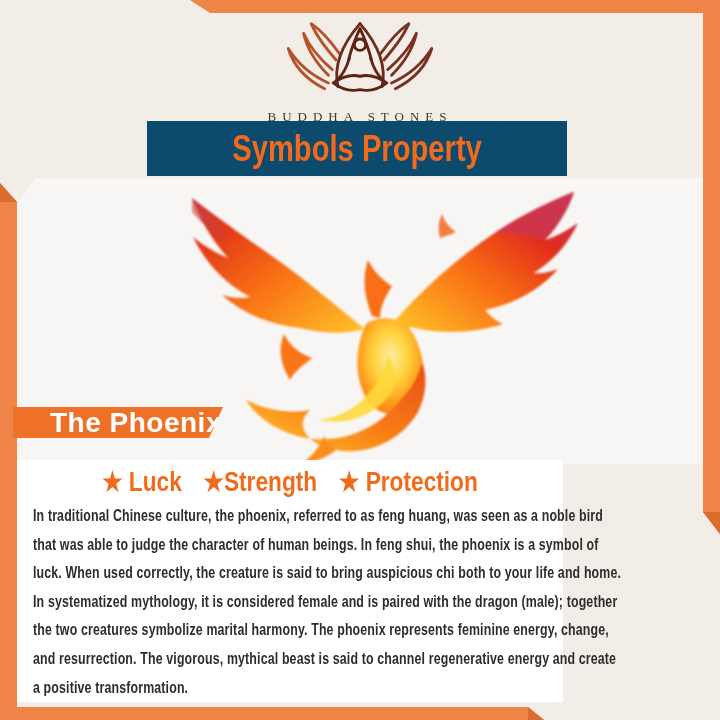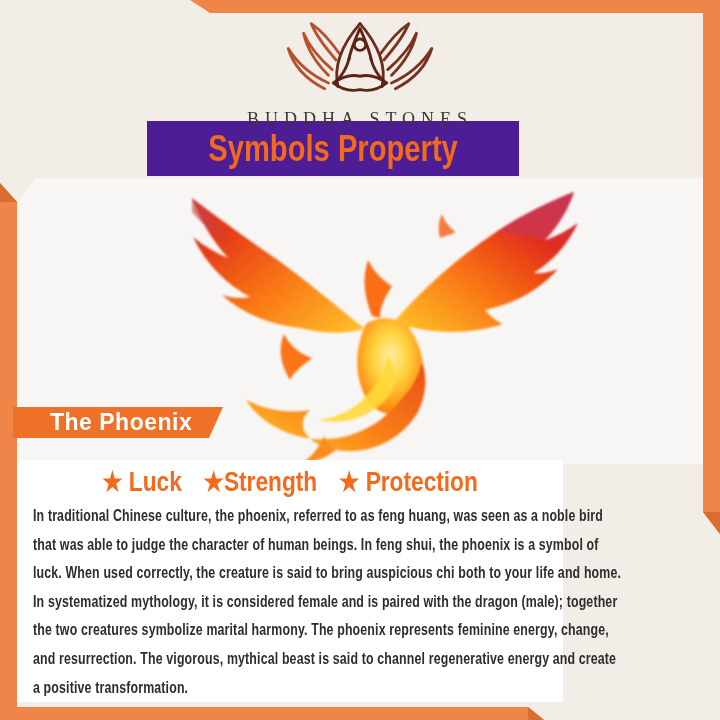--- a/index.html
+++ b/index.html
@@ -11,37 +11,37 @@
   
   .band{position:absolute;inset:0;background:#F0854A;}
   .band-topright{clip-path:polygon(190px 0,720px 0,720px 534px,703px 512px,703px 13px,210px 13px);}
   .band-bottomleft{clip-path:polygon(0 183px,17px 202px,17px 707px,528px 707px,544px 720px,0 720px);}
   .tip{position:absolute;inset:0;background:#DB6C2F;}
   .tip-left{clip-path:polygon(0 183px,17px 202px,0 202px);}
   .tip-right{clip-path:polygon(703px 512px,720px 512px,720px 534px);}
   .tip-bottom{clip-path:polygon(528px 707px,544px 720px,528px 720px);}
   
   .logo{position:absolute;left:0;right:0;top:16px;text-align:center;z-index:5;}
-  .brand{margin-top:1px;font-family:"Liberation Serif", serif;font-size:18px;
+  .brand{margin-top:1px;font-family:"Liberation Serif", serif;font-size:13px;
          letter-spacing:6px;color:#413831;white-space:nowrap;}
   
-  .title-banner{position:absolute;left:147px;top:121px;width:372px;height:55px;
-    background:#4c1d95;z-index:4;display:flex;align-items:center;justify-content:center;}
+  .title-banner{position:absolute;left:147px;top:121px;width:420px;height:55px;
+    background:#0c4a6e;z-index:4;display:flex;align-items:center;justify-content:center;}
   .title-text{color:#F26A1B;font-weight:700;font-size:36px;white-space:nowrap;
     transform:scaleX(0.81);letter-spacing:0px;}
   
   .image-area{position:absolute;left:17px;top:178px;width:686px;height:286px;
     background:#F8F6F5;z-index:2;
     clip-path:polygon(0 26px,18px 0,100% 0,100% 100%,0 100%);}
   .phoenix{position:absolute;left:123px;top:-4px;}
   
   .section-label{position:absolute;left:13px;top:407px;width:210px;height:31px;
     background:#EE7127;z-index:6;display:flex;align-items:center;
     clip-path:polygon(0 0,210px 0,196px 31px,0 31px);}
-  .section-label span{color:#fff;font-weight:700;font-size:23px;margin-left:37px;
+  .section-label span{color:#fff;font-weight:700;font-size:28px;margin-left:37px;
     letter-spacing:0.5px;white-space:nowrap;}
   
   .content-box{position:absolute;left:17px;top:460px;width:546px;height:242px;
     background:#FFFFFF;z-index:3;}
   .traits{margin-top:6px;display:flex;justify-content:center;gap:26px;
     color:#F26A1B;font-weight:700;font-size:27px;line-height:32px;
     transform:scaleX(0.84);white-space:nowrap;}
   .paragraph{position:absolute;left:16px;top:41px;width:880px;
     transform:scaleX(0.75);transform-origin:0 0;
     font-size:16.5px;font-weight:700;letter-spacing:0.2px;

